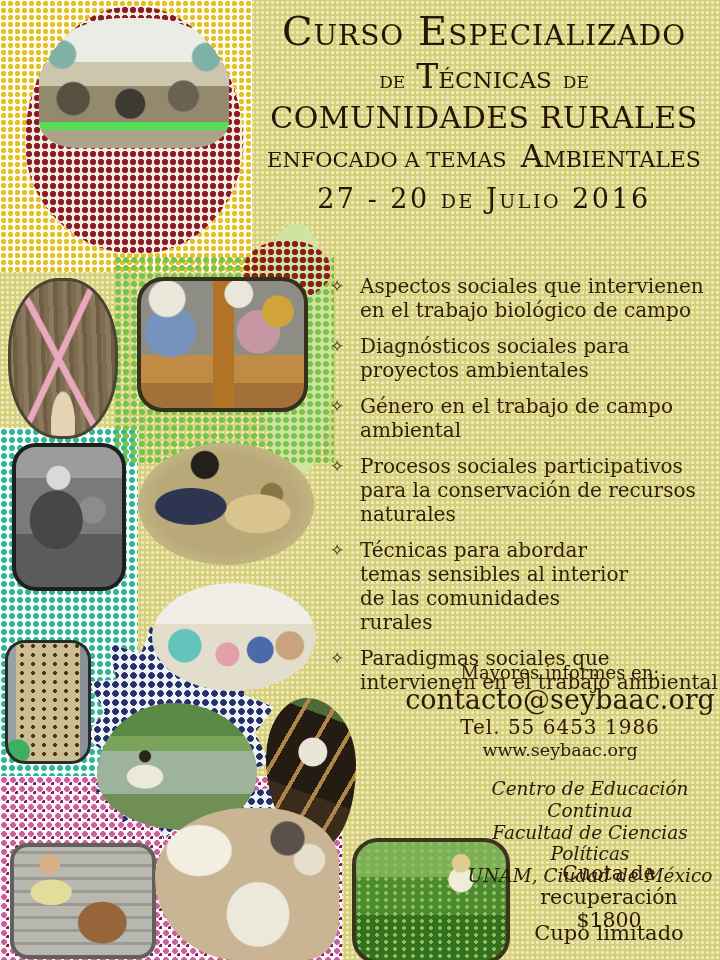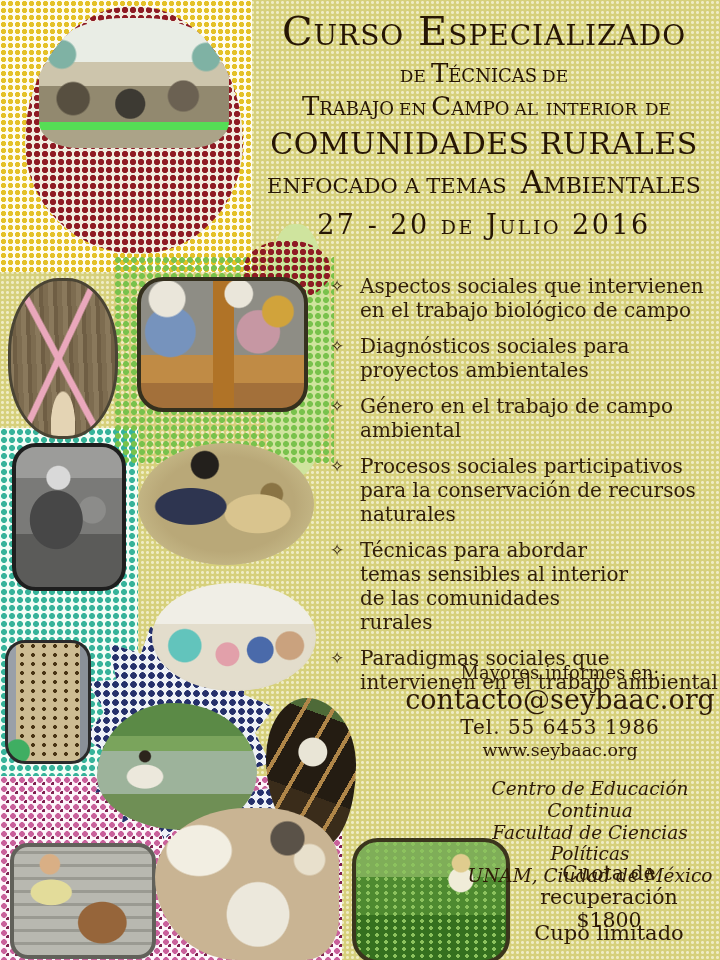--- a/index.html
+++ b/index.html
@@ -134,21 +134,21 @@
     background-color:#4e8a30;
     background-image:
       radial-gradient(circle at 70% 18%,#e0cc8e 6%,rgba(0,0,0,0) 7%),
       radial-gradient(circle at 70% 32%,#f0ecd8 9%,rgba(0,0,0,0) 10%),
       radial-gradient(circle at 3px 2px,#8cc25e 1.6px,rgba(0,0,0,0) 2.1px),
       linear-gradient(180deg,#7fae58 0 30%,#4e8a30 30% 62%,#35701f 62% 100%);
     background-size:auto,auto,9px 7px,auto;}
   .title{position:absolute;left:252px;top:10px;width:464px;text-align:center;color:#271605;}
   .title .t1{font-variant:small-caps;font-size:40px;line-height:1.08;letter-spacing:1px;}
   .trow{line-height:1.0;margin-top:7px;}
-  .trow .lg{font-variant:small-caps;font-size:26px;margin:0 5px;}
+  .trow .lg{font-variant:small-caps;font-size:33px;margin:0 11px;}
   .trow .sm{font-variant:small-caps;font-size:24px;}
   .t4{font-size:30px;text-transform:uppercase;letter-spacing:.5px;margin-top:9px;line-height:1.05;}
   .t5{margin-top:7px;line-height:1.0;}
   .t5 .sm{font-size:21px;text-transform:uppercase;}
   .t5 .lg{font-variant:small-caps;font-size:31px;margin-left:14px;text-align:right;}
   .tdates{font-variant:small-caps;font-size:27px;letter-spacing:2.5px;margin-top:11px;}
 
   ul.bullets{position:absolute;left:330px;top:274px;width:388px;margin:0;padding:0;list-style:none;color:#32200a;}
   ul.bullets li{display:flex;align-items:flex-start;margin-bottom:12px;font-size:20px;line-height:1.2;}
   ul.bullets .mark{font-family:"DejaVu Sans","Liberation Sans",sans-serif;font-size:17px;min-width:17px;margin-right:13px;padding-top:2px;}
@@ -190,21 +190,20 @@
   <div class="photo photo-pelt"></div>
   <div class="photo photo-river"></div>
   <div class="photo photo-logging"></div>
   <div class="photo photo-fawn"></div>
   <div class="photo photo-drawing"></div>
   <div class="photo photo-field"></div>
 
   <header class="title">
     <div class="t1">Curso Especializado</div>
     <div class="trow"><span class="sm">de</span><span class="lg">Técnicas</span><span class="sm">de</span></div>
-    <div class="trow"><span class="lg">Trabajo</span><span class="sm">en</span><span class="lg">Campo</span><span class="sm">al interior de</span></div>
     <div class="t4">Comunidades Rurales</div>
     <div class="t5"><span class="sm">enfocado a temas</span><span class="lg">Ambientales</span></div>
     <div class="tdates">27 - 20 de Julio 2016</div>
   </header>
 
   <ul class="bullets">
     <li>
         <span class="mark">✧</span>
         <span class="btext">Aspectos sociales que intervienen en el trabajo biológico de campo</span>
       </li>

